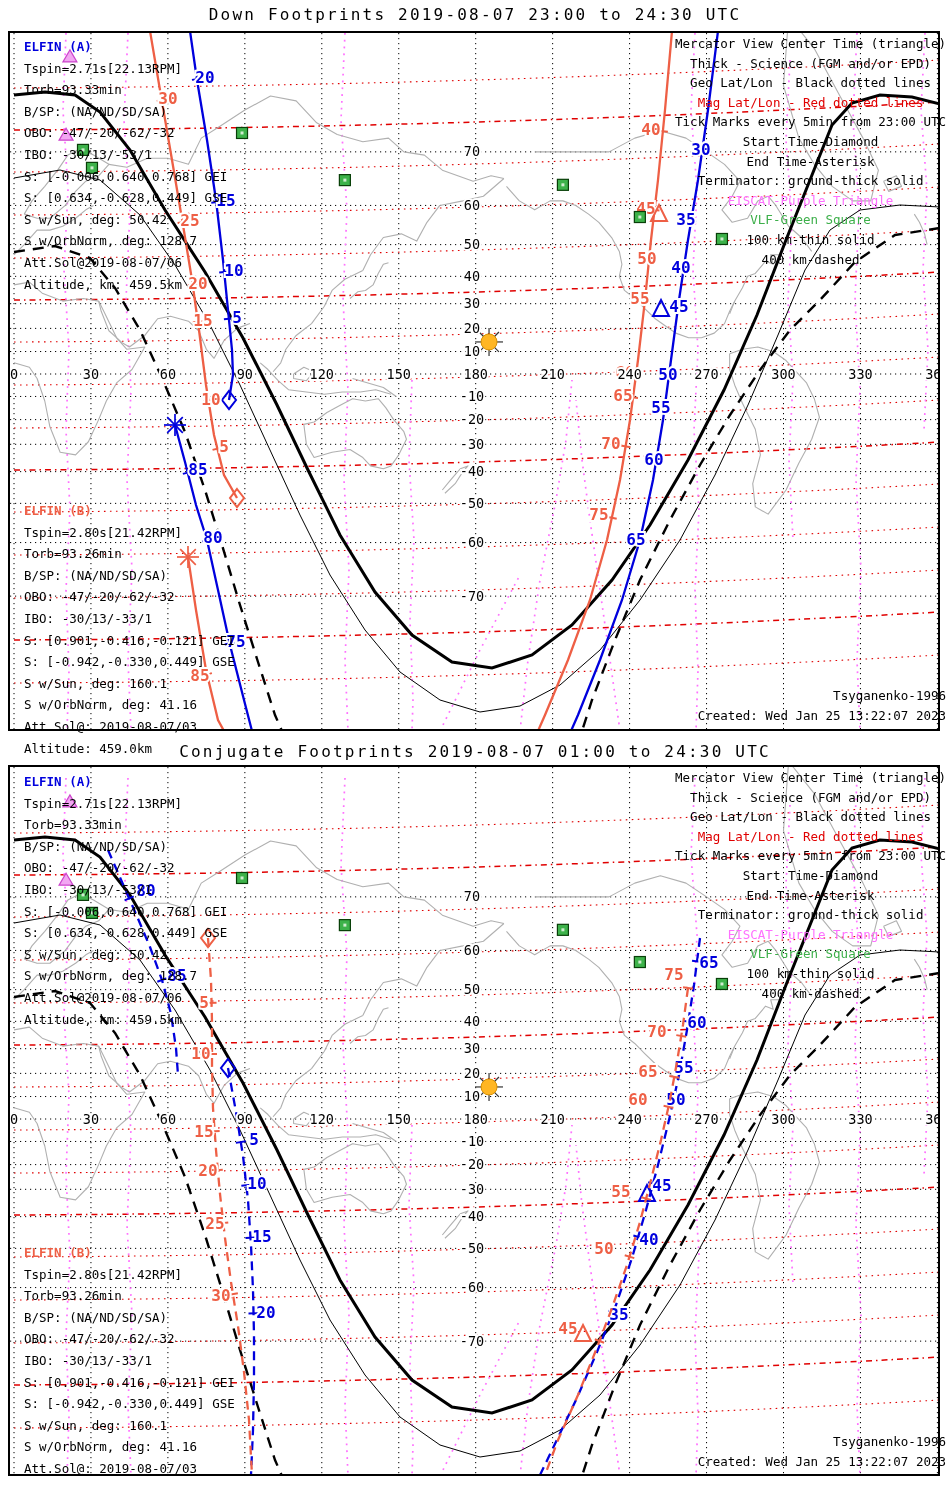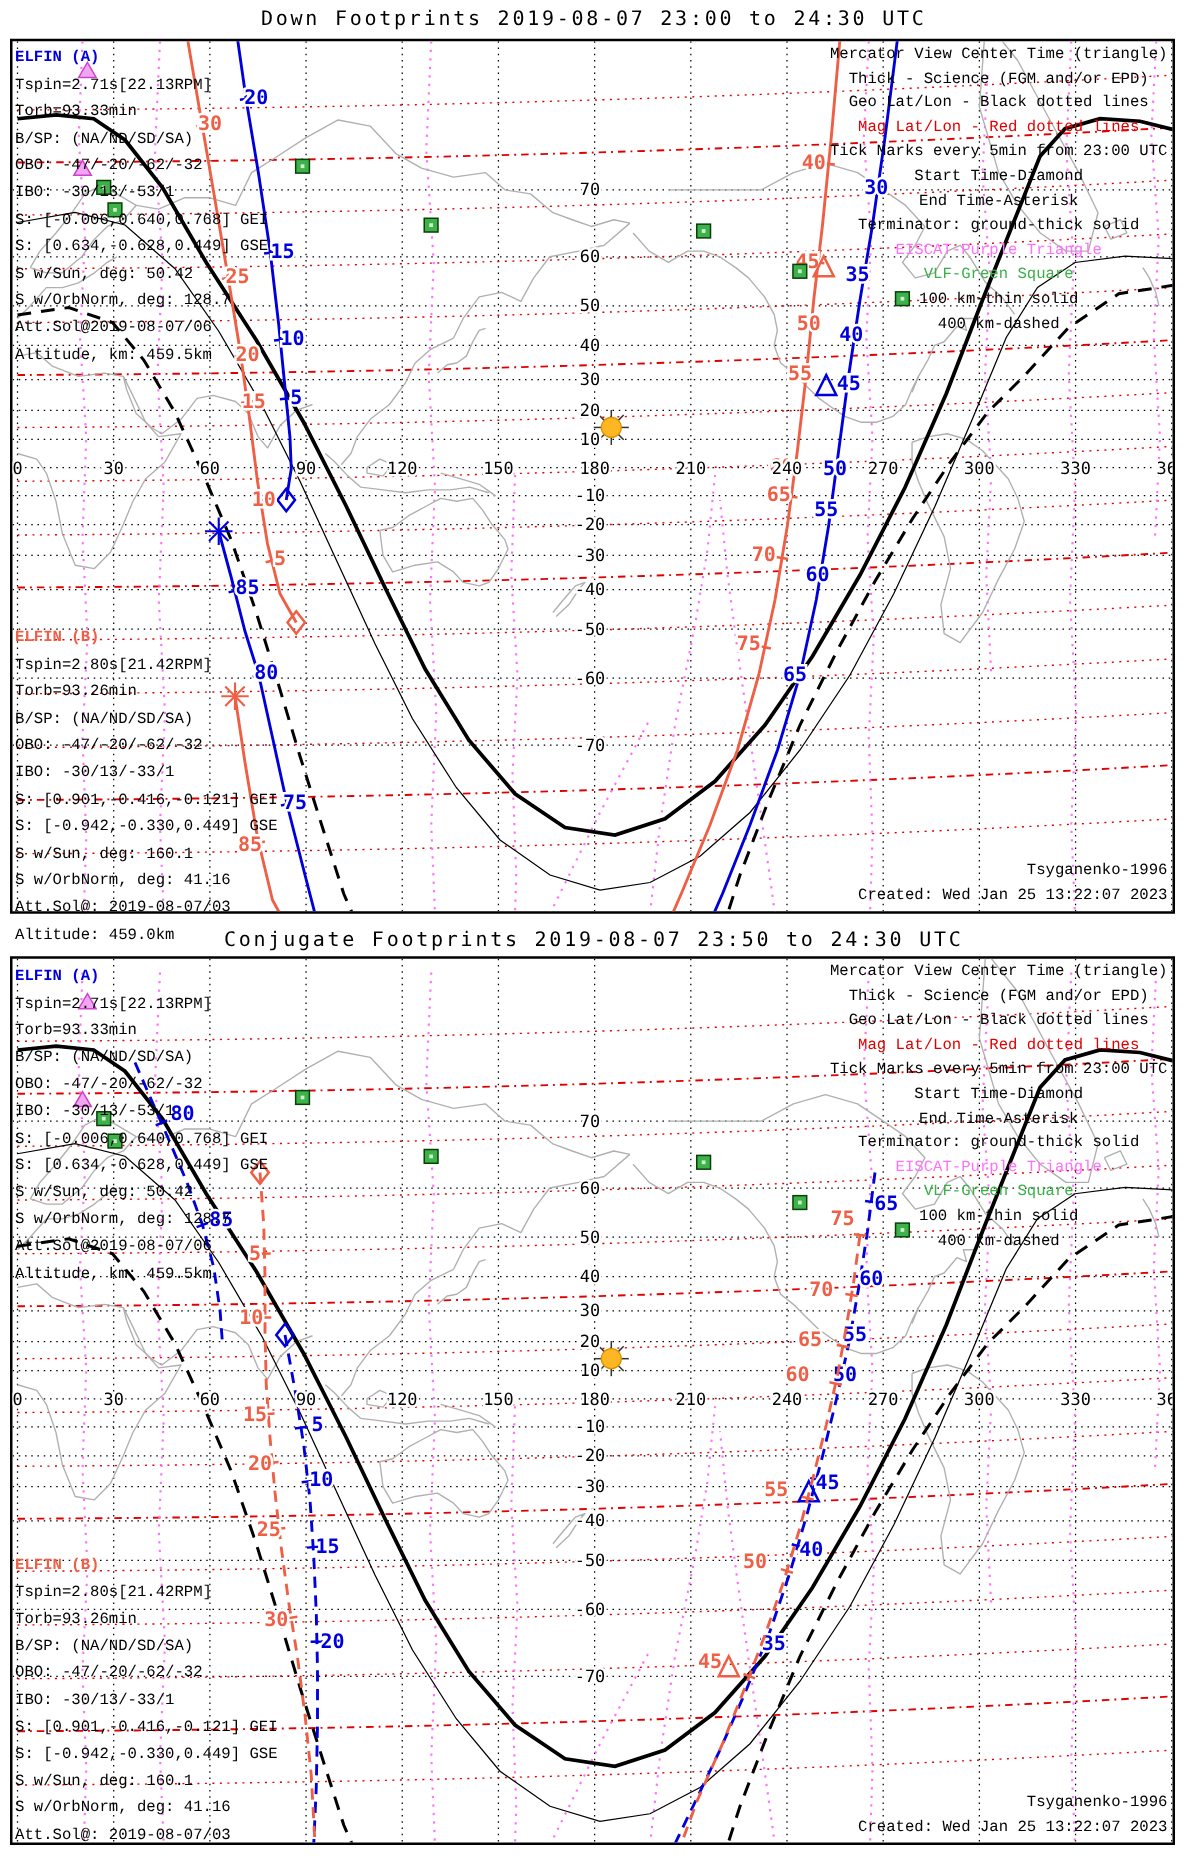--- a/index.html
+++ b/index.html
@@ -2,21 +2,21 @@
 <html><head>
 <meta charset="utf-8">
 <style>
   html,body{margin:0;padding:0;background:#fff;}
   .page{position:relative;width:950px;height:1479px;background:#fff;overflow:hidden;
         font-family:"DejaVu Sans Mono","Liberation Mono",monospace;padding-left:12px;}
   .ptitle{position:absolute;left:0;width:950px;text-align:center;font-size:16px;
           letter-spacing:2.2px;color:#000;white-space:pre;}
   .pbox{position:absolute;left:8px;width:928px;border:2px solid #000;background:#fff;}
   .pbox svg{position:absolute;left:0;top:0;width:100%;height:100%;}
-  .overlay{position:absolute;left:0;top:0;width:100%;height:100%;pointer-events:none;font-family:Liberation Mono, monospace;}
+  .overlay{position:absolute;left:12px;top:0;width:100%;height:100%;pointer-events:none;}
   .tblock{position:absolute;white-space:pre;font-size:12.5px;line-height:21.6px;color:#000;}
   .tblock .hdr{font-weight:bold;}
   .legend{position:absolute;text-align:center;white-space:pre;font-size:12.5px;line-height:19.6px;color:#000;}
   .footer{position:absolute;text-align:right;white-space:pre;font-size:12.5px;line-height:20px;color:#000;}
   .svgt{paint-order:stroke;stroke:#fff;stroke-width:4px;font-family:"DejaVu Sans Mono","Liberation Mono",monospace;}
 </style>
 </head>
 <body>
 
 <div class="page">
@@ -262,21 +262,21 @@
           <text x="937.4" y="379" text-anchor="middle" font-size="13.5px" fill="#000" class="svgt">360</text>
         </g>
       </svg>
     <div class="overlay" id="ov0">
         <div class="tblock" style="left: 2px; top: 3px;"><div class="hdr" style="color: rgb(0, 0, 221);">ELFIN (A)</div><div>Tspin=2.71s[22.13RPM]</div><div>Torb=93.33min</div><div>B/SP: (NA/ND/SD/SA)</div><div>OBO: -47/-20/-62/-32</div><div>IBO: -30/13/-53/1</div><div>S: [-0.006,0.640,0.768] GEI</div><div>S: [0.634,-0.628,0.449] GSE</div><div>S w/Sun, deg: 50.42</div><div>S w/OrbNorm, deg: 128.7</div><div>Att.Sol@2019-08-07/06</div><div>Altitude, km: 459.5km</div></div>
         <div class="tblock" style="left: 2px; top: 467px;"><div class="hdr" style="color: rgb(238, 95, 69);">ELFIN (B)</div><div>Tspin=2.80s[21.42RPM]</div><div>Torb=93.26min</div><div>B/SP: (NA/ND/SD/SA)</div><div>OBO: -47/-20/-62/-32</div><div>IBO: -30/13/-33/1</div><div>S: [0.901,-0.416,-0.121] GEI</div><div>S: [-0.942,-0.330,0.449] GSE</div><div>S w/Sun, deg: 160.1</div><div>S w/OrbNorm, deg: 41.16</div><div>Att.Sol@: 2019-08-07/03</div><div>Altitude: 459.0km</div></div>
         <div class="legend" style="right: 4px; top: 1px;"><div style="color: rgb(0, 0, 0);">Mercator View Center Time (triangle)</div><div style="color: rgb(0, 0, 0);">Thick - Science (FGM and/or EPD)</div><div style="color: rgb(0, 0, 0);">Geo Lat/Lon - Black dotted lines</div><div style="color: rgb(224, 0, 0);">Mag Lat/Lon - Red dotted lines</div><div style="color: rgb(0, 0, 0);">Tick Marks every 5min from 23:00 UTC</div><div style="color: rgb(0, 0, 0);">Start Time-Diamond</div><div style="color: rgb(0, 0, 0);">End Time-Asterisk</div><div style="color: rgb(0, 0, 0);">Terminator: ground-thick solid</div><div style="color: rgb(255, 112, 255);">EISCAT-Purple Triangle</div><div style="color: rgb(61, 175, 74);">VLF-Green Square</div><div style="color: rgb(0, 0, 0);">100 km-thin solid</div><div style="color: rgb(0, 0, 0);">400 km-dashed</div></div>
         <div class="footer" style="right: 4px; top: 653px;"><div>Tsyganenko-1996</div><div>Created: Wed Jan 25 13:22:07 2023</div></div>
       </div>
   </div>
-  <div class="ptitle" style="top:742px">Conjugate Footprints 2019-08-07 23:50 to 24:30 UTC</div>
+  <div class="ptitle" style="top:742px">Conjugate Footprints 2019-08-07 01:00 to 24:30 UTC</div>
   <div class="pbox" id="box1" style="top:765px;height:707px">
     <svg id="svg1" preserveAspectRatio="none" viewBox="10 767 928 707">
         <g>
           <line x1="10" y1="896.8668591783816" x2="938" y2="896.8668591783816" stroke="#000" stroke-width="1" stroke-dasharray="1.2 3.8"></line>
           <line x1="10" y1="950.4293891936236" x2="938" y2="950.4293891936236" stroke="#000" stroke-width="1" stroke-dasharray="1.2 3.8"></line>
           <line x1="10" y1="989.6325518485733" x2="938" y2="989.6325518485733" stroke="#000" stroke-width="1" stroke-dasharray="1.2 3.8"></line>
           <line x1="10" y1="1021.3475645354738" x2="938" y2="1021.3475645354738" stroke="#000" stroke-width="1" stroke-dasharray="1.2 3.8"></line>
           <line x1="10" y1="1048.6888135252411" x2="938" y2="1048.6888135252411" stroke="#000" stroke-width="1" stroke-dasharray="1.2 3.8"></line>
           <line x1="10" y1="1073.3835513952704" x2="938" y2="1073.3835513952704" stroke="#000" stroke-width="1" stroke-dasharray="1.2 3.8"></line>
           <line x1="10" y1="1096.5454938045673" x2="938" y2="1096.5454938045673" stroke="#000" stroke-width="1" stroke-dasharray="1.2 3.8"></line>

